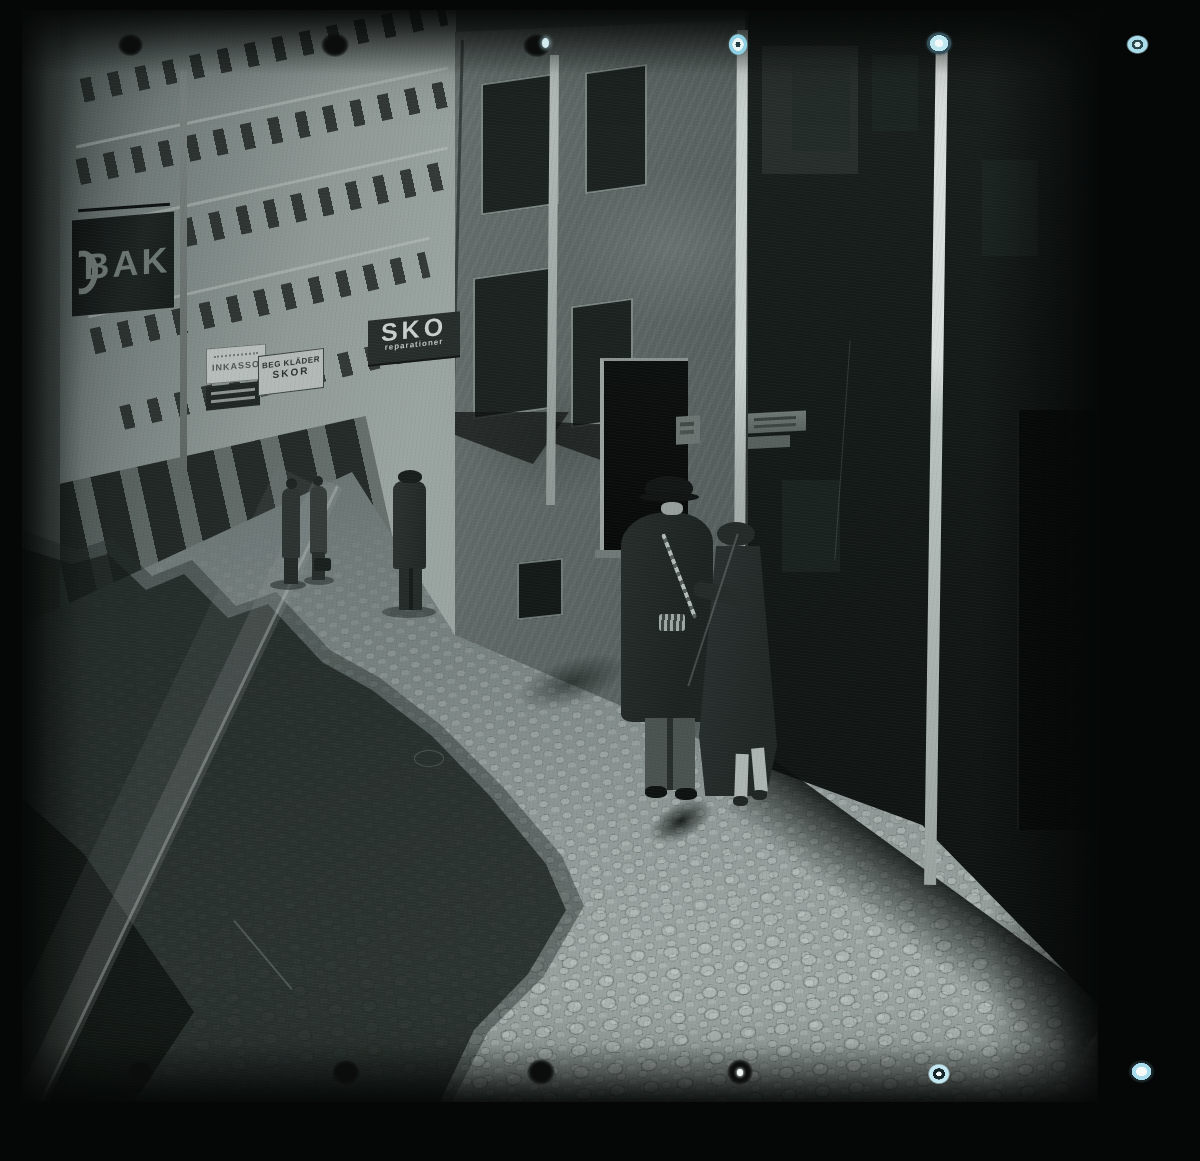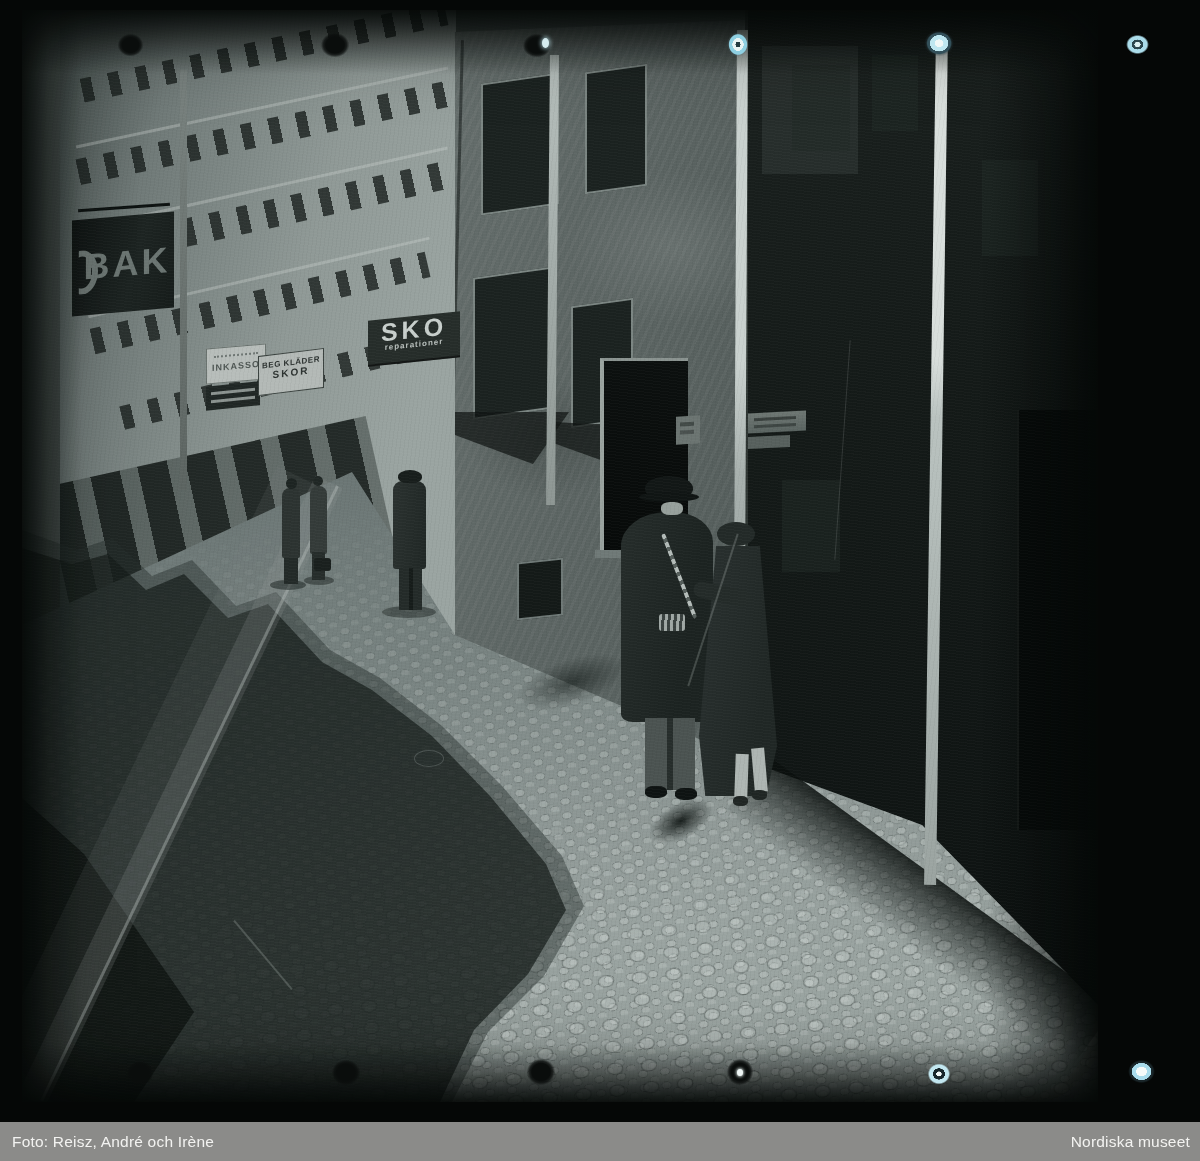--- a/index.html
+++ b/index.html
@@ -391,17 +391,13 @@
   <div id="ht5" class="hole rB"></div>
   <div id="ht6" class="hole rC"></div>
   <div id="hb1" class="hole holeD"></div>
   <div id="hb2" class="hole holeD"></div>
   <div id="hb3" class="hole holeD"></div>
   <div id="hb4" class="hole holeD"></div>
   <div id="hb4d" class="abs"></div>
   <div id="hb5" class="hole rD"></div>
   <div id="hb6" class="hole rE"></div>
 
-  <div id="cap">
-    <span id="capL">Foto: Reisz, André och Irène</span>
-    <span id="capR">Nordiska museet</span>
-  </div>
 </div>
 
 </body></html>

